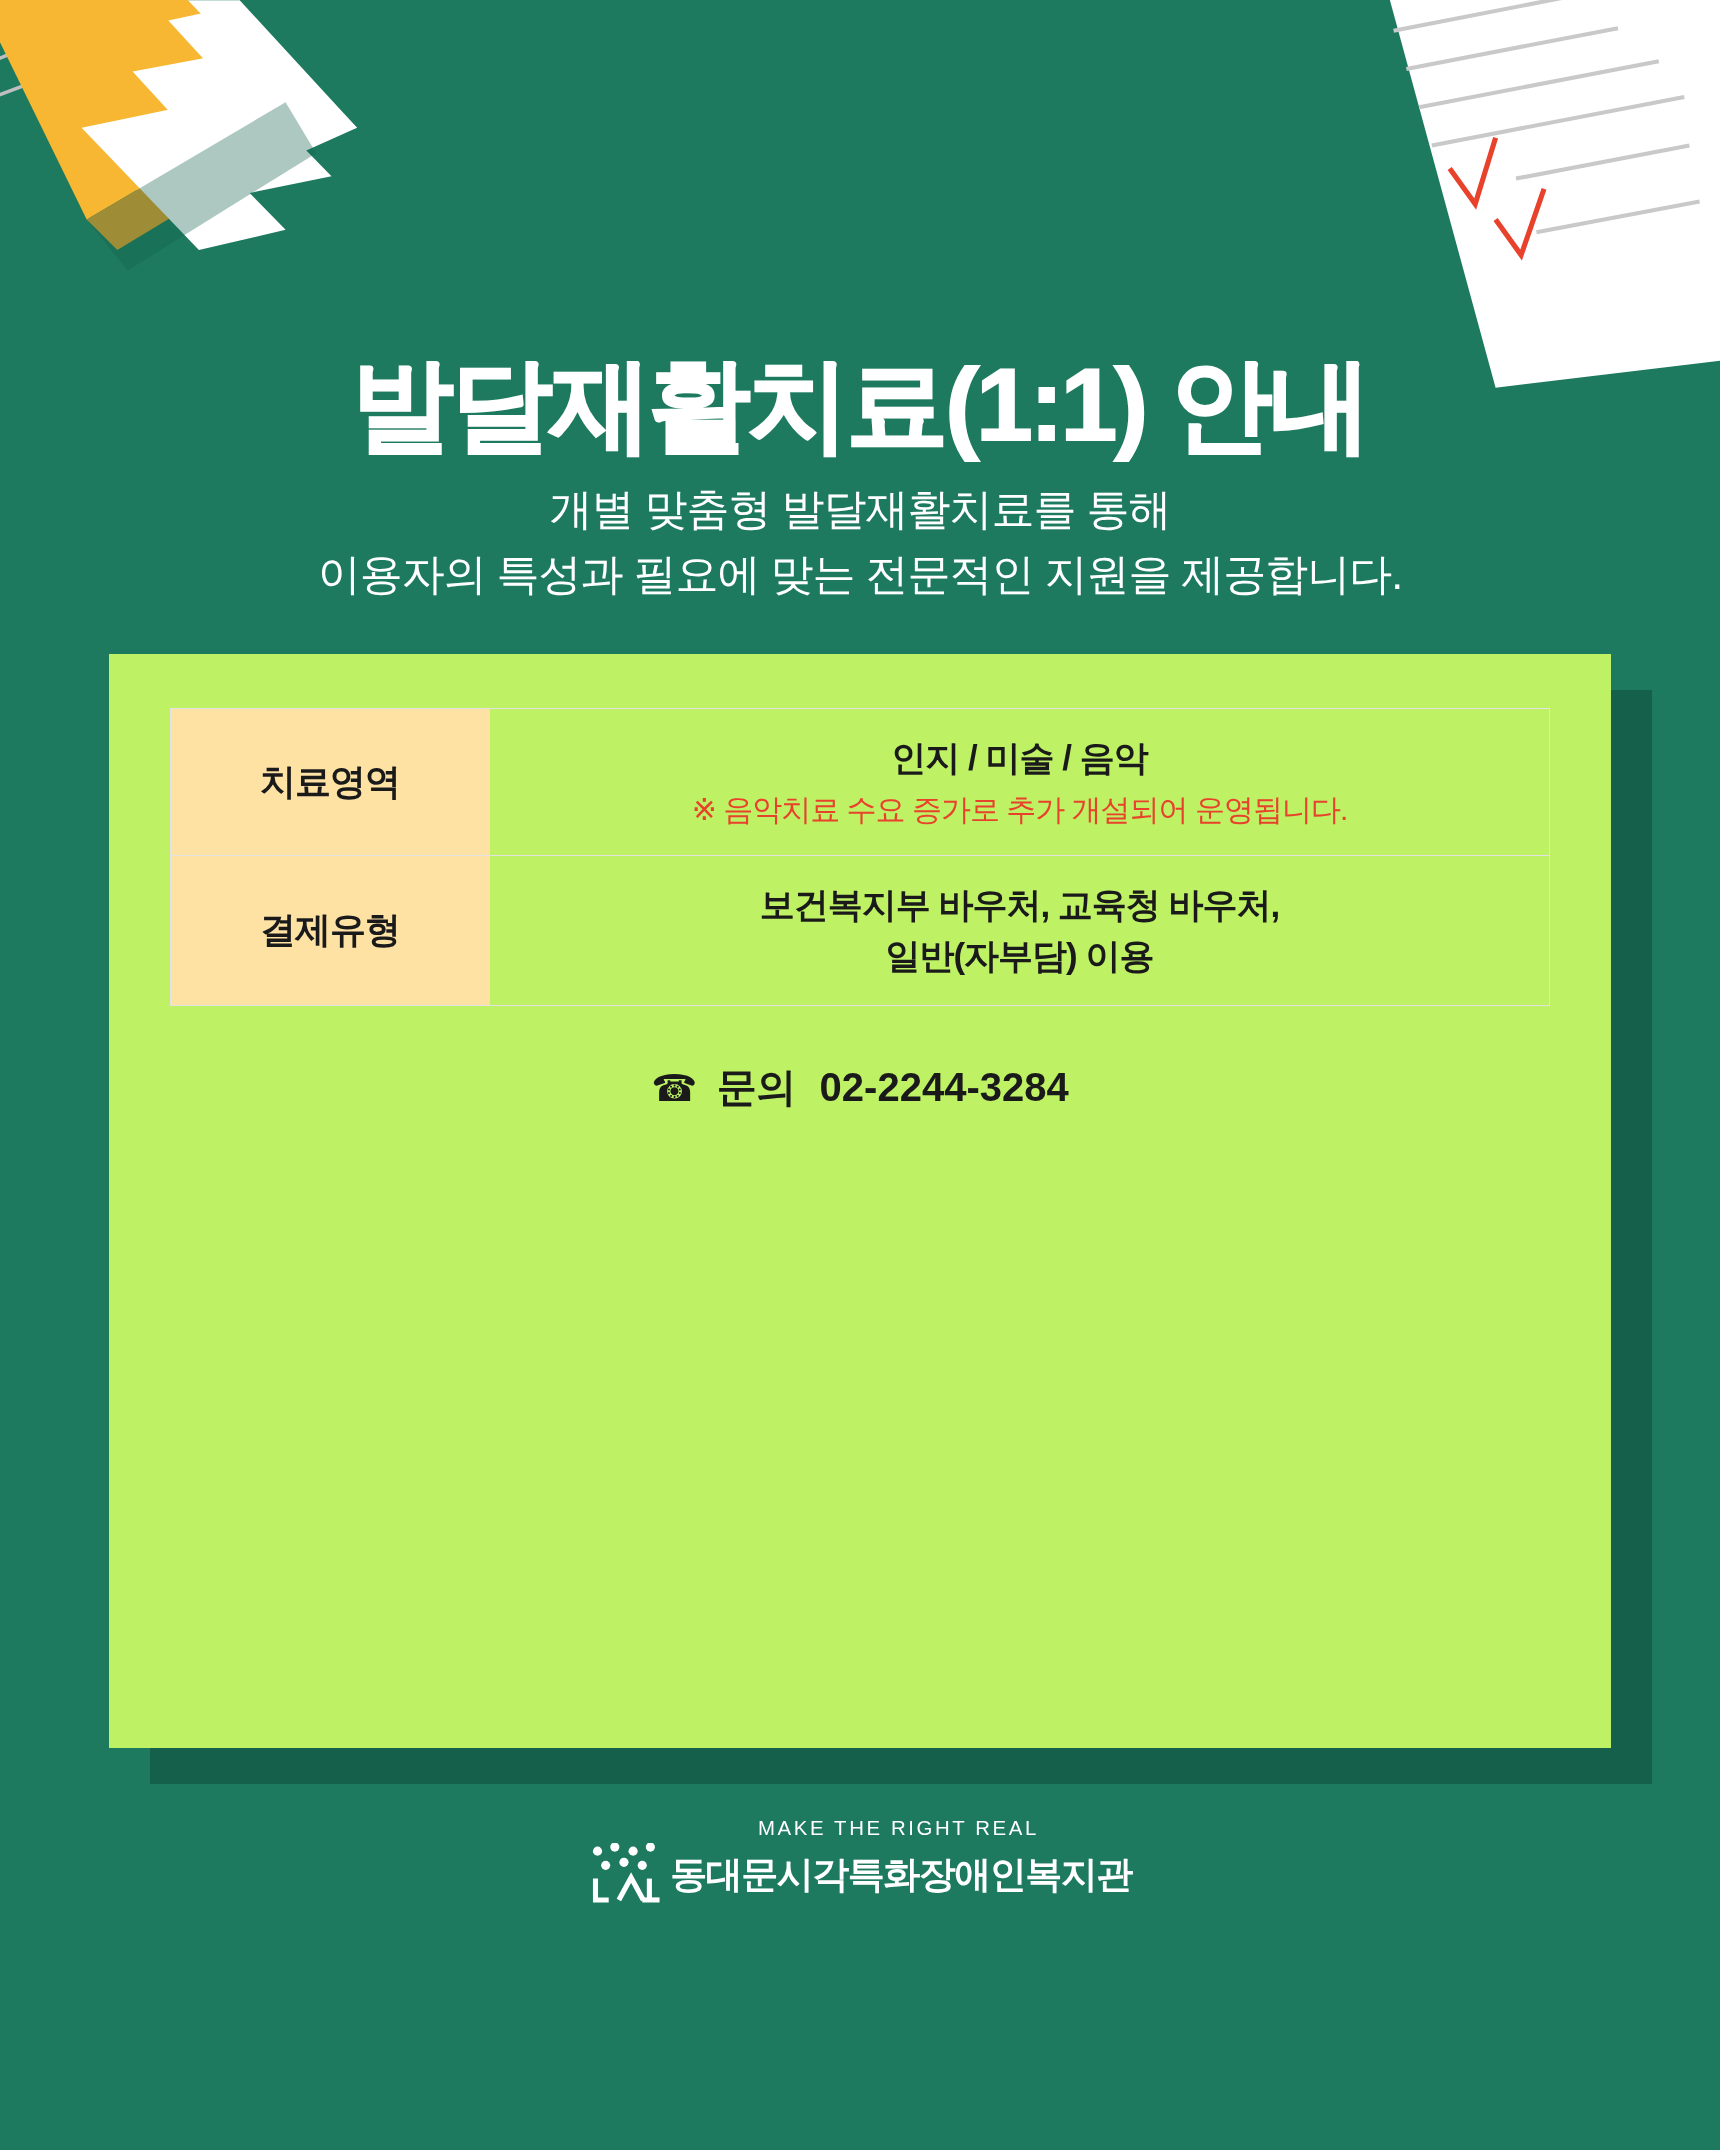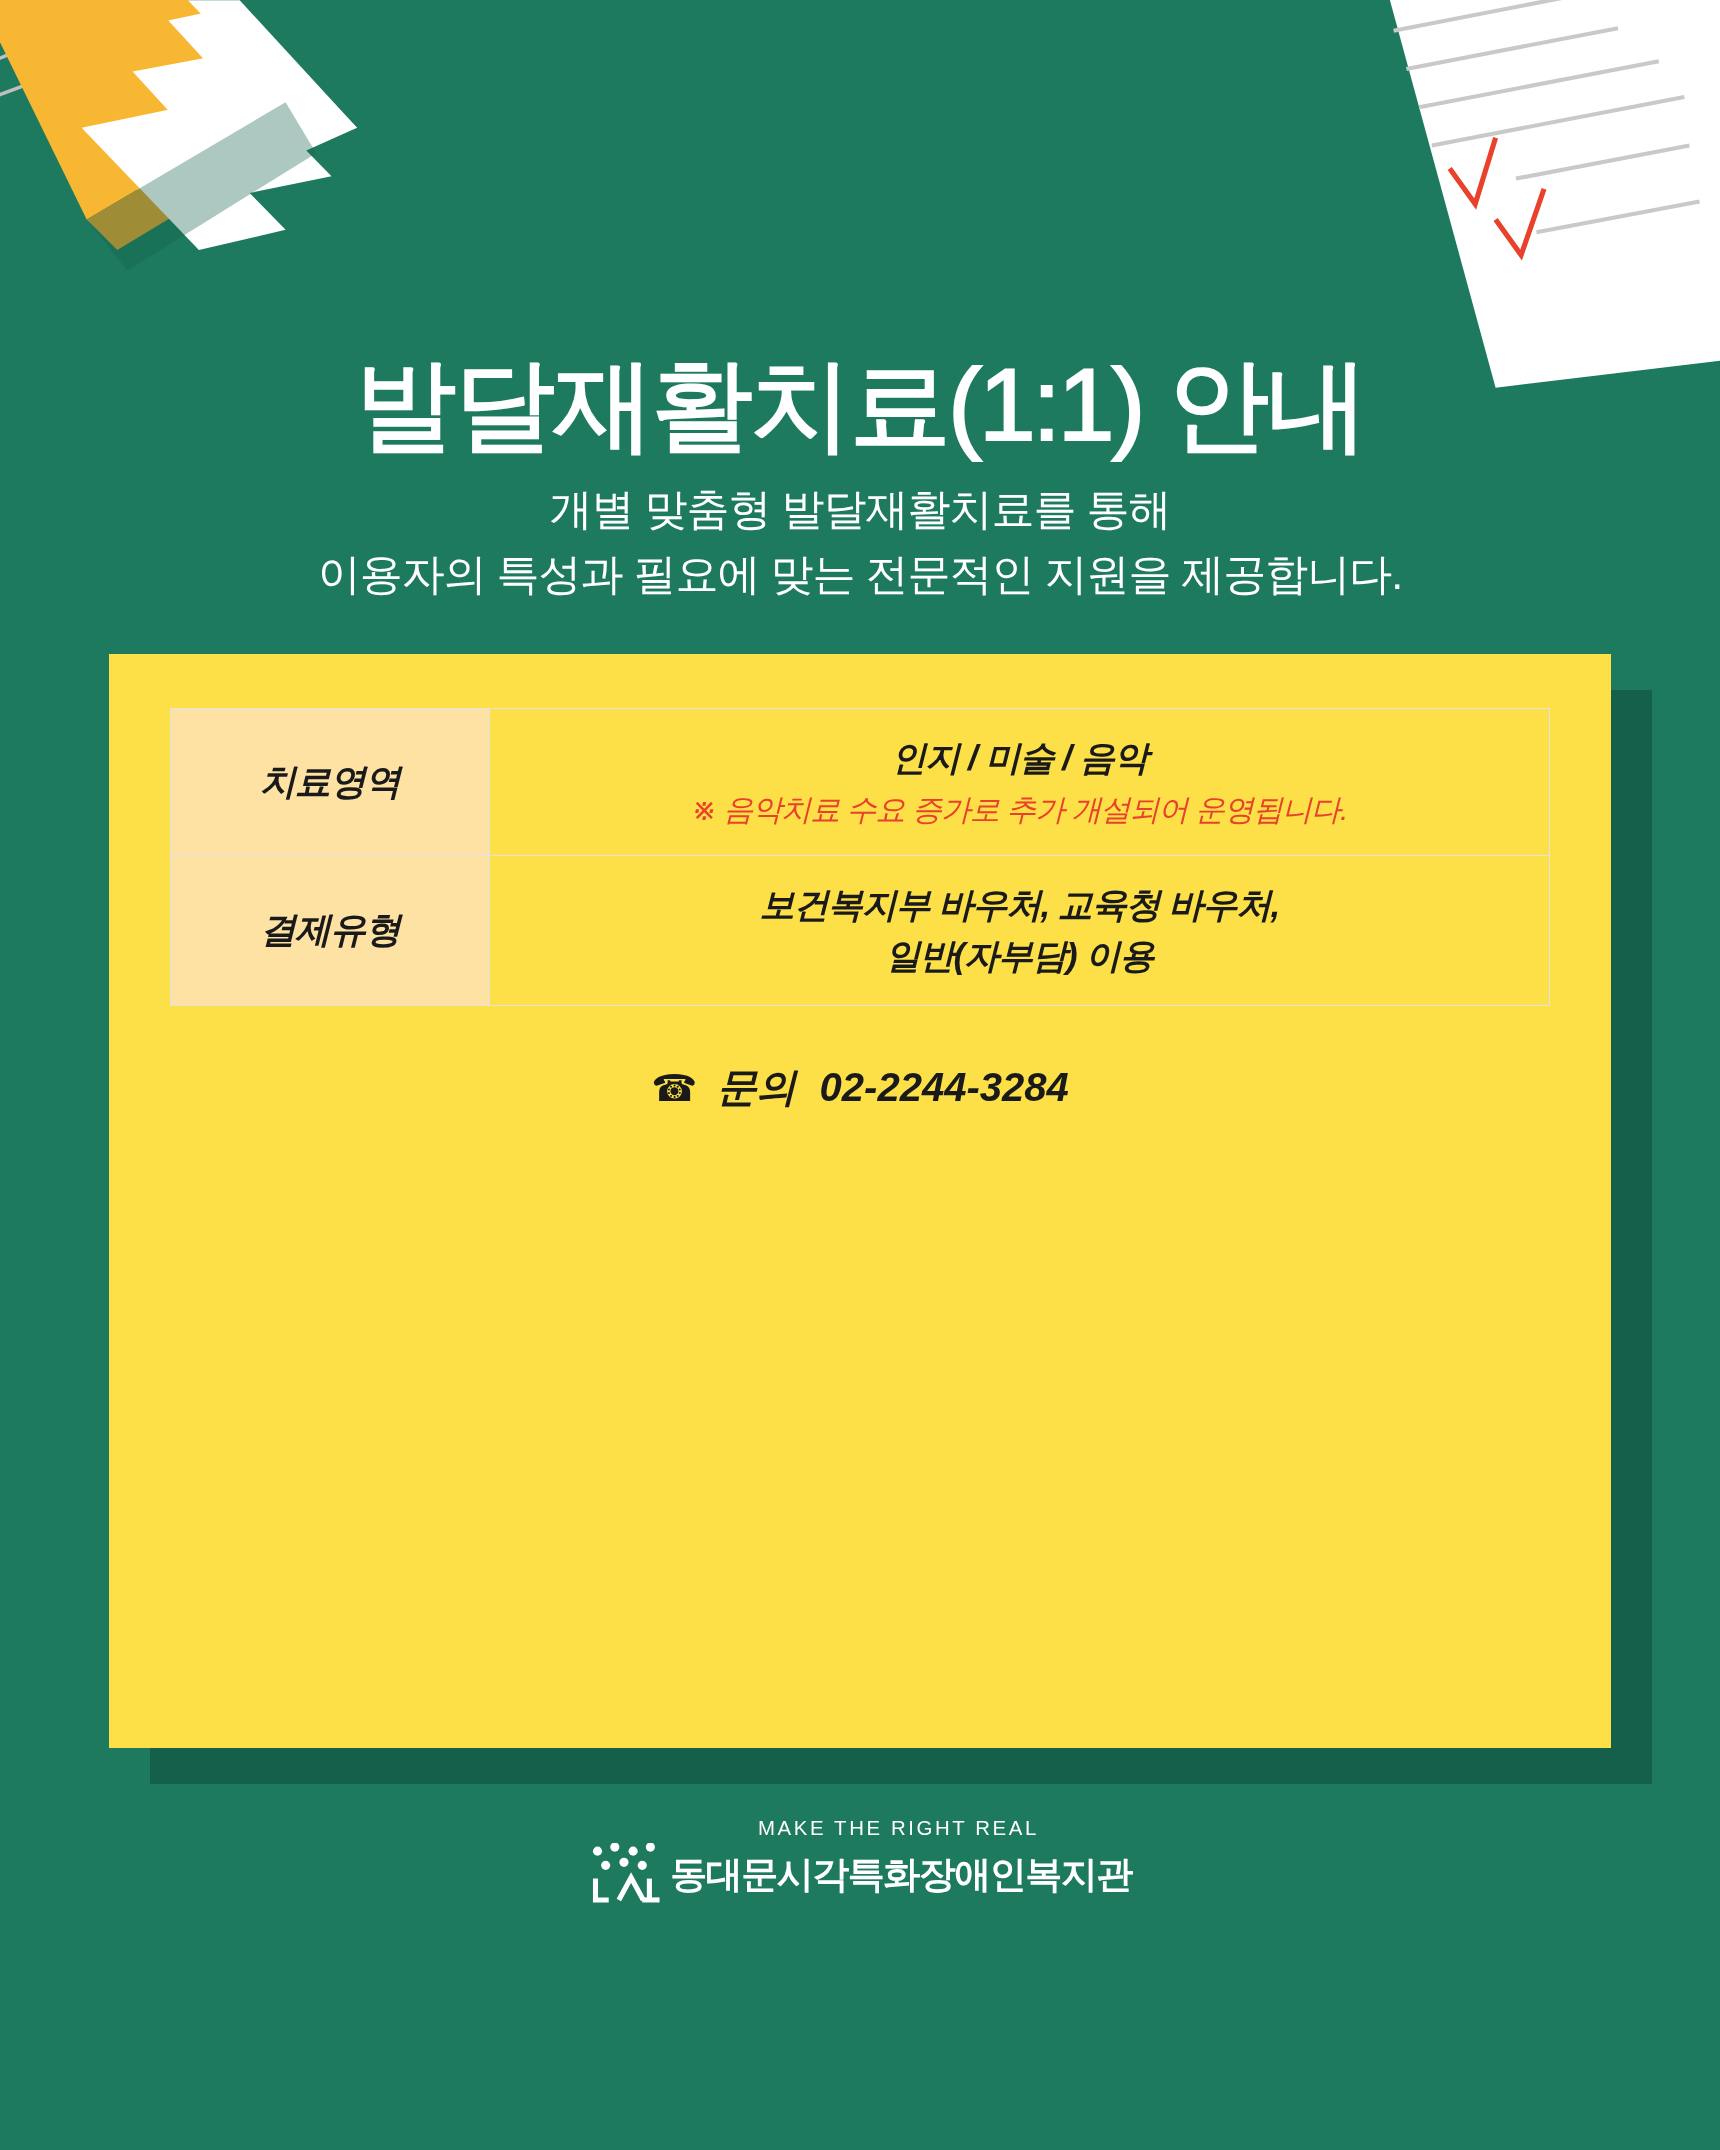--- a/index.html
+++ b/index.html
@@ -33,21 +33,21 @@
   
   .header {
     position: relative;
     z-index: 5;
     padding-top: 352px;
     text-align: center;
   }
   .main-title {
     color: #ffffff;
     font-size: 102px;
-    font-weight: normal;
+    font-weight: bold;
     letter-spacing: -3.1px;
     line-height: 1.05;
     text-shadow: 0 0 0 #fff;
     -webkit-text-stroke: 2px #ffffff;
   }
   .subtitle {
     margin-top: 18px;
     color: #ffffff;
     font-size: 43px;
     font-weight: normal;
@@ -63,24 +63,23 @@
     width: 1502px;
   }
   .card-shadow {
     position: absolute;
     top: 36px; left: 41px;
     width: 1502px; height: 1094px;
     background: #14604a;
   }
   .card {
     position: relative;
-    background: #fde047;
+    background: #bef264;
     padding: 54px 61px 0 61px;
     min-height: 1094px;
-    font-style: italic;
   }
 
   table.info-table {
     width: 100%;
     border-collapse: collapse;
     table-layout: fixed;
   }
   table.info-table td {
     border: 1.5px solid #e2e2e2;
     vertical-align: middle;

